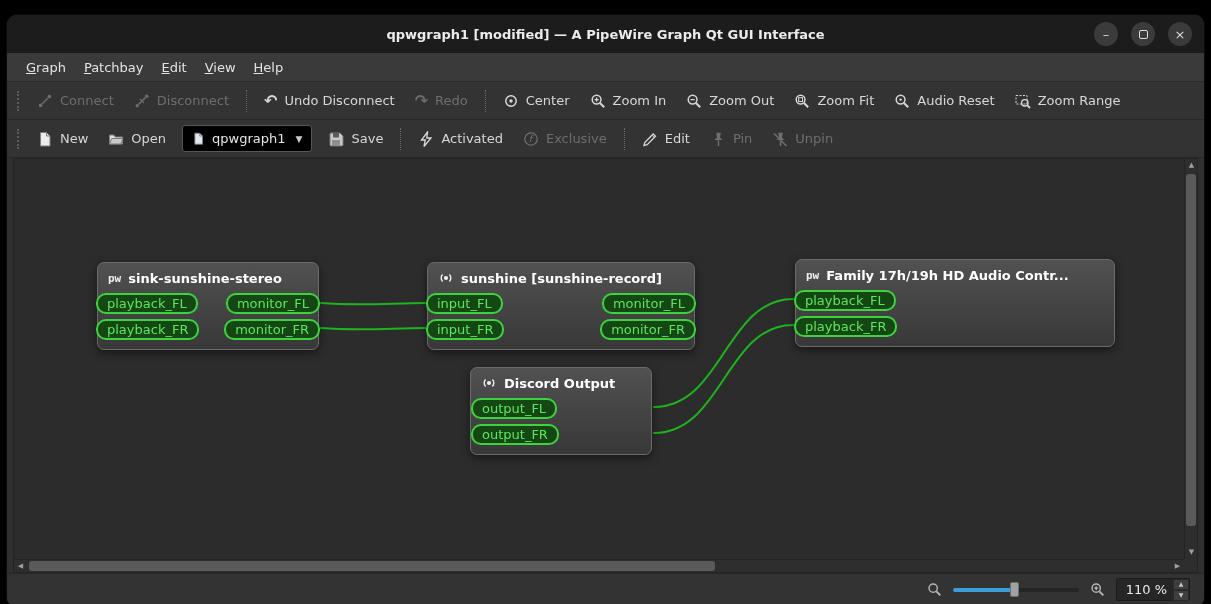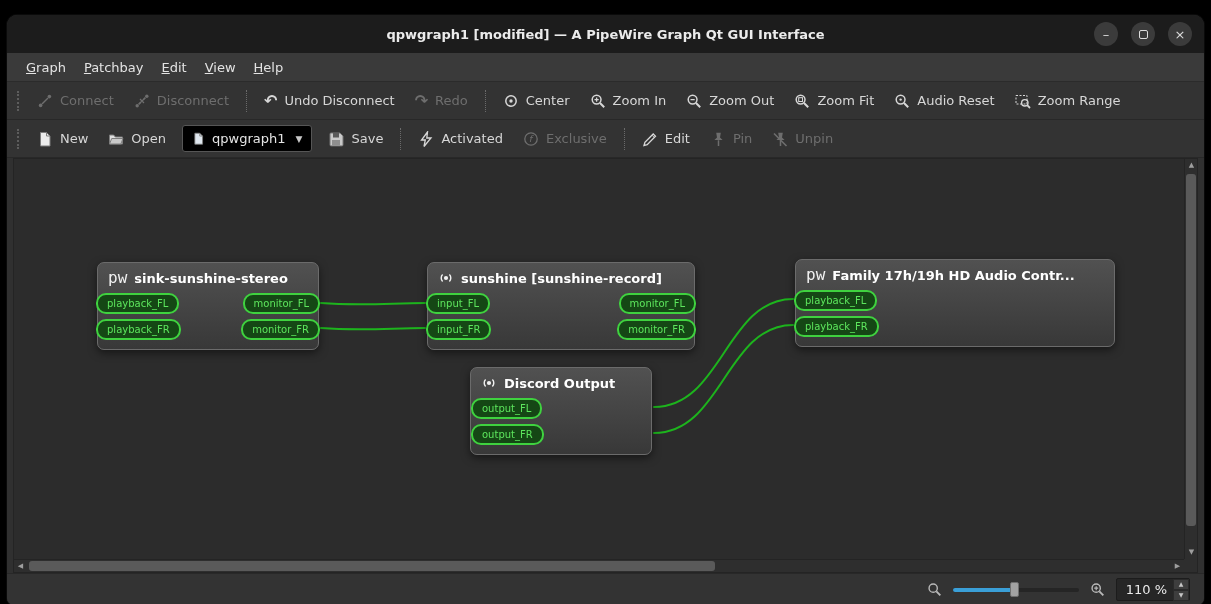--- a/index.html
+++ b/index.html
@@ -21,25 +21,25 @@
   .ic svg{display:block}
   .arrow-glyph{font-size:16px;line-height:1;font-weight:bold}
   .combo{display:flex;align-items:center;gap:7px;height:27px;padding:0 9px;background:#000000;border:1px solid #565656;border-radius:3px;color:#e5e5e5;font-size:13px;margin:0 6px}
   .combo .caret{font-size:9px;color:#c9c9c9;margin-left:3px}
   .canvas-wrap{flex:1;margin:0 6px;display:grid;grid-template-columns:1fr 13px;grid-template-rows:1fr 13px;border:1px solid #242424;background:#2c2c2c}
   .canvas{position:relative;overflow:hidden;background:#2c2c2c}
   .connections{position:absolute;left:0;top:0}
   .conn{fill:none;stroke:#1db41d;stroke-width:2;stroke-linecap:round}
   .node{position:absolute;border-radius:7px;background:linear-gradient(#515151,#383838);border:1px solid #6b6b6b;box-shadow:0 3px 9px rgba(0,0,0,.5)}
   .node-title{height:30px;display:flex;align-items:center;gap:7px;padding:0 10px;color:#fff;font-size:13px;font-weight:bold;white-space:nowrap;overflow:hidden}
-  .pw-ic{font-family:"DejaVu Sans Mono","Liberation Mono",monospace;font-size:16px;font-weight:normal;color:#f0f0f0;line-height:1}
+  .pw-ic{font-family:"DejaVu Sans Mono","Liberation Mono",monospace;font-size:11px;font-weight:bold;color:#f0f0f0;line-height:1}
   .node-ports{display:flex;flex-direction:column;gap:5px;padding-bottom:9px}
   .port-row{display:flex;justify-content:space-between}
   .port-row.right-only{justify-content:flex-start}
-  .port{height:21px;display:inline-flex;align-items:center;padding:0 9px;font-size:10px;border-radius:10px;background:#154715;border:2px solid #3fd23f;color:#5de65d;white-space:nowrap}
+  .port{height:21px;display:inline-flex;align-items:center;padding:0 9px;font-size:13px;border-radius:10px;background:#154715;border:2px solid #3fd23f;color:#5de65d;white-space:nowrap}
   .port.left{margin-left:-2px}
   .port.right{margin-right:-2px}
   .vscroll{display:flex;flex-direction:column;background:#2e2e2e;border-left:1px solid #242424}
   .hscroll{display:flex;background:#2e2e2e;border-top:1px solid #242424}
   .scroll-arrow{flex:none;width:13px;height:13px;display:flex;align-items:center;justify-content:center;color:#9e9e9e;font-size:7px;line-height:1}
   .vtrack{flex:1;position:relative}
   .vthumb{position:absolute;left:1px;right:1px;top:2px;height:94%;background:#5a5a5a;border-radius:3px}
   .htrack{flex:1;position:relative}
   .hthumb{position:absolute;top:1px;bottom:1px;left:2px;width:60%;background:#5a5a5a;border-radius:3px}
   .scroll-corner{background:#2e2e2e}

